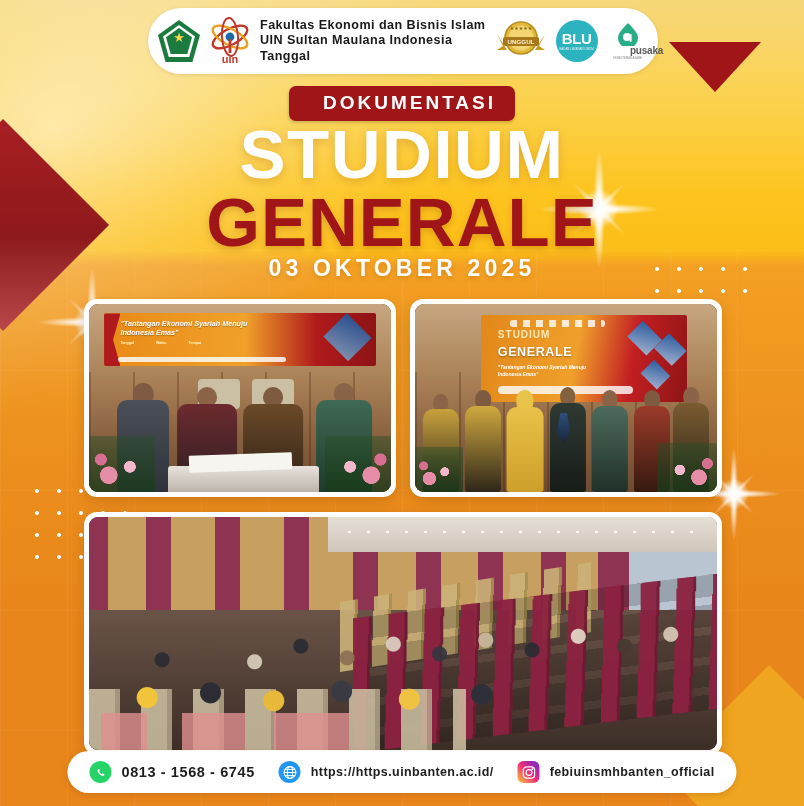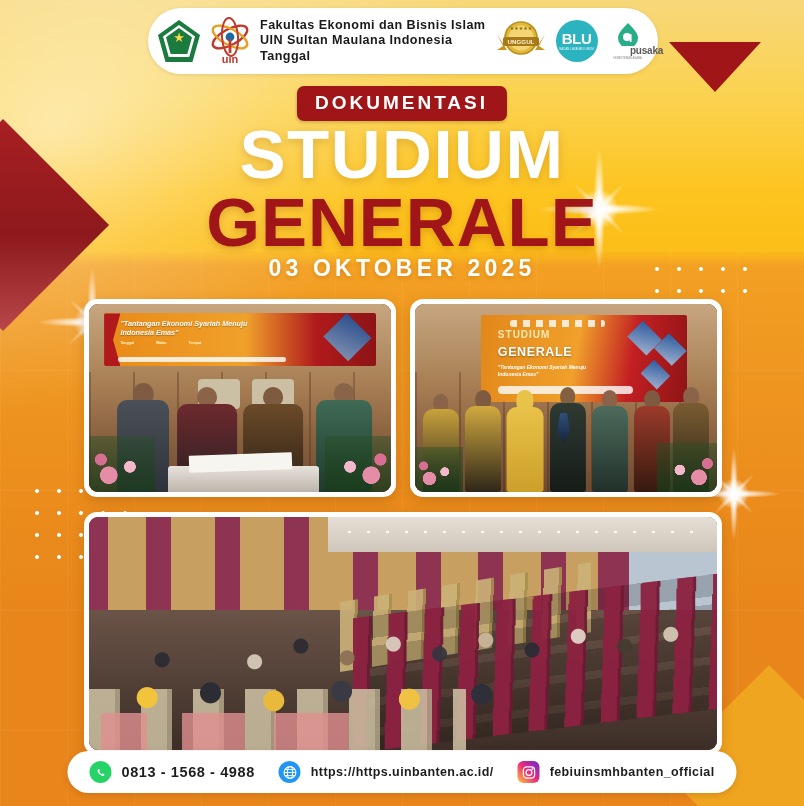--- a/index.html
+++ b/index.html
@@ -136,21 +136,21 @@
   .pusaka-txt { font-size:10px; color:#5a5a5a; font-weight:bold; letter-spacing:-0.2px; line-height:1;margin-left:38px; }
   .pusaka-sub { font-size:2.6px; color:#8a8a8a; margin-top:1px; }
 
   
   .dokumentasi {
     position:absolute; left:50%; top:86px; transform:translateX(-50%);
     background:#a01618;
     color:#ffffff;
     font-size:19px; font-weight:bold;
     letter-spacing:3.0px;
-    padding:6px 19px 7px 18px;
+    padding:6px 19px 7px 34px;
     border-radius:7px;
     white-space:nowrap;
     box-shadow:0 2px 3px rgba(0,0,0,0.16);
   }
   .t-studium {
     position:absolute; left:50%; top:120px; transform:translateX(-50%);
     font-size:69px; font-weight:bold; color:#ffffff;
     letter-spacing:1.5px; line-height:1;
     white-space:nowrap;
     text-shadow:0 3px 8px rgba(160,90,0,0.28);
@@ -614,21 +614,21 @@
     </div>
   </div>
 
   <div class="contactbar">
 
     <span class="ic-circle ic-wa">
       <svg width="13" height="13" viewBox="0 0 16 16" aria-hidden="true">
         <path d="M5.2 3.4c.3 0 .5.1.7.5l.7 1.5c.1.3.1.5-.1.7l-.5.6c-.2.2-.2.4 0 .7.5.9 1.4 1.8 2.3 2.3.3.2.5.2.7 0l.6-.5c.2-.2.4-.2.7-.1l1.5.7c.4.2.5.4.5.7 0 1-.9 1.7-1.9 1.7-3 0-6.6-3.6-6.6-6.6 0-1 .7-1.9 1.7-2.2z" fill="#fff"></path>
       </svg>
     </span>
-    <span class="ctxt">0813 - 1568 - 4988</span>
+    <span class="ctxt">0813 - 1568 - 6745</span>
 
     <span class="sep"></span>
 
     <span class="ic-circle ic-web">
       <svg width="15" height="15" viewBox="0 0 16 16" aria-hidden="true">
         <circle cx="8" cy="8" r="6.3" fill="none" stroke="#fff" stroke-width="1.2"></circle>
         <ellipse cx="8" cy="8" rx="2.9" ry="6.3" fill="none" stroke="#fff" stroke-width="1.1"></ellipse>
         <line x1="1.7" y1="8" x2="14.3" y2="8" stroke="#fff" stroke-width="1.1"></line>
         <line x1="2.7" y1="4.8" x2="13.3" y2="4.8" stroke="#fff" stroke-width="0.9"></line>
         <line x1="2.7" y1="11.2" x2="13.3" y2="11.2" stroke="#fff" stroke-width="0.9"></line>

